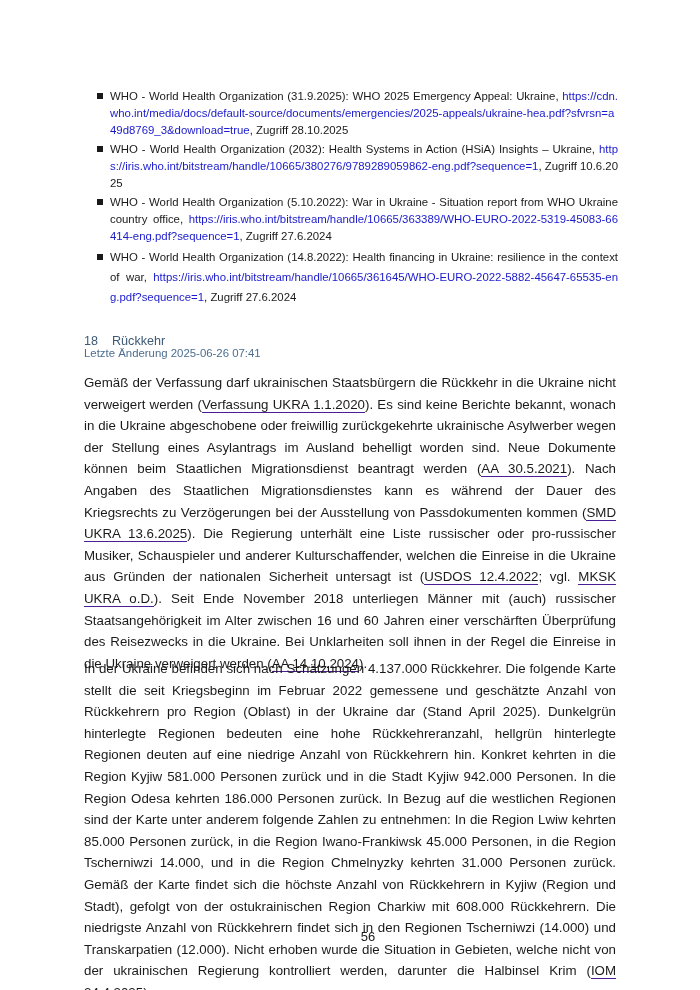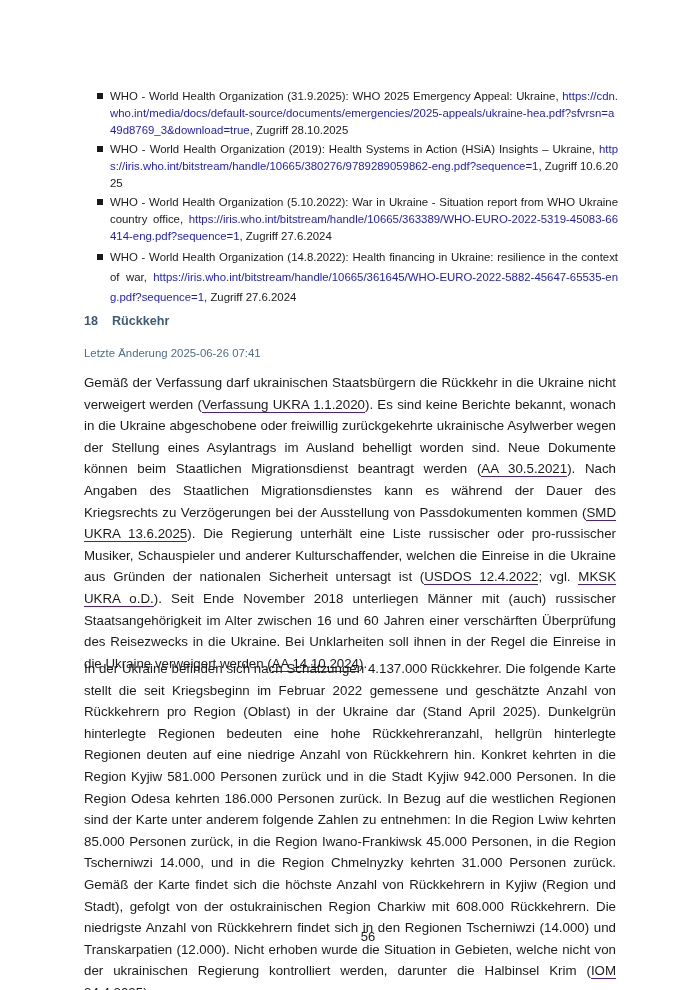--- a/index.html
+++ b/index.html
@@ -3,35 +3,35 @@
 <meta charset="utf-8">
 <style>
   html, body { margin:0; padding:0; background:#ffffff; }
   body { width:700px; height:990px; position:relative; overflow:hidden; font-family:"Liberation Sans", sans-serif; color:#1a1a1a; }
   .refs { position:absolute; left:96px; top:88px; width:522px; margin:0; padding:0; list-style:none; font-size:11.4px; line-height:17px; }
   .refs li { position:relative; padding-left:14px; margin-bottom:2px; text-align:justify; word-break:break-all; }
   .refs li .bullet { position:absolute; left:1px; top:5px; width:6px; height:6px; background:#1a1a1a; }
   .refs li.loose { line-height:20px; }
   .refs li.loose .bullet { top:7px; }
   .refs a { color:#1a1acc; text-decoration:none; }
-  .heading { position:absolute; left:84px; top:314px; font-size:12.6px; font-weight:bold; color:#3d5a76; }
+  .heading { position:absolute; left:84px; top:334px; font-size:12.6px; font-weight:normal; color:#3d5a76; }
   .heading .num { display:inline-block; width:28px; }
   .modified { position:absolute; left:84px; top:347px; font-size:11.4px; color:#4b6e8f; }
   .para { position:absolute; left:84px; width:532px; margin:0; font-size:13.3px; line-height:21.6px; text-align:justify; hyphens:manual; }
   .p1 { top:372px; }
   .p2 { top:630px;margin-top:28px; }
   .cite { text-decoration:none; border-bottom:1px solid #4c1d95; color:#1a1a1a; cursor:pointer; }
   .pagenum { position:absolute; left:18px; width:700px; top:929px; text-align:center; font-size:13px; }
 </style>
 </head>
 <body>
 
 <ul class="refs">
   <li><span class="bullet"></span><span>WHO - World Health Organization (31.9.2025): WHO 2025 Emergency Appeal:  Ukraine, </span><a>https://cdn.who.int/media/docs/default-source/documents/emergencies/2025-appeals/ukraine-hea.pdf?sfvrsn=a49d8769_3&amp;download=true</a><span>, Zugriff 28.10.2025</span></li>
-  <li><span class="bullet"></span><span>WHO - World Health Organization (2019): Health Systems in Action (HSiA) Insights – Ukraine, </span><a>https://iris.who.int/bitstream/handle/10665/380276/9789289059862-eng.pdf?sequence=1</a><span>, Zugriff 10.6.2025</span></li>
+  <li><span class="bullet"></span><span>WHO - World Health Organization (2032): Health Systems in Action (HSiA) Insights – Ukraine, </span><a>https://iris.who.int/bitstream/handle/10665/380276/9789289059862-eng.pdf?sequence=1</a><span>, Zugriff 10.6.2025</span></li>
   <li><span class="bullet"></span><span>WHO - World Health Organization (5.10.2022): War in Ukraine - Situation report from WHO Ukraine country office, </span><a>https://iris.who.int/bitstream/handle/10665/363389/WHO-EURO-2022-5319-45083-66414-eng.pdf?sequence=1</a><span>, Zugriff 27.6.2024</span></li>
   <li class="loose"><span class="bullet"></span><span>WHO - World Health Organization (14.8.2022): Health financing in Ukraine: resilience in the context of war, </span><a>https://iris.who.int/bitstream/handle/10665/361645/WHO-EURO-2022-5882-45647-65535-eng.pdf?sequence=1</a><span>, Zugriff 27.6.2024</span></li>
 </ul>
 
 <div class="heading">
   <span class="num">18</span><span>Rückkehr</span>
 </div>
 <div class="modified">Letzte Änderung 2025-06-26 07:41</div>
 
 <p class="para p1"><span>Gemäß der Verfassung darf ukrainischen Staatsbürgern die Rückkehr in die Ukraine nicht verweigert werden (</span><a class="cite">Verfassung UKRA 1.1.2020</a><span>). Es sind keine Berichte bekannt, wonach in die Ukraine abgeschobene oder freiwillig zurückgekehrte ukrainische Asylwerber wegen der Stellung eines Asylantrags im Ausland behelligt worden sind. Neue Dokumente können beim Staatlichen Migrationsdienst beantragt werden (</span><a class="cite">AA 30.5.2021</a><span>). Nach Angaben des Staatlichen Migrationsdienstes kann es während der Dauer des Kriegsrechts zu Verzögerungen bei der Ausstellung von Passdokumenten kommen (</span><a class="cite">SMD UKRA 13.6.2025</a><span>). Die Regierung unterhält eine Liste russischer oder pro-russischer Musiker, Schauspieler und anderer Kulturschaffender, welchen die Einreise in die Ukraine aus Gründen der nationalen Sicherheit untersagt ist (</span><a class="cite">USDOS 12.4.2022</a><span>; vgl. </span><a class="cite">MKSK UKRA o.D.</a><span>). Seit Ende November 2018 unterliegen Männer mit (auch) russischer Staatsangehörigkeit im Alter zwischen 16 und 60 Jahren einer verschärften Überprü­fung des Reisezwecks in die Ukraine. Bei Unklarheiten soll ihnen in der Regel die Einreise in die Ukraine verweigert werden (</span><a class="cite">AA 14.10.2024</a><span>).</span></p>

